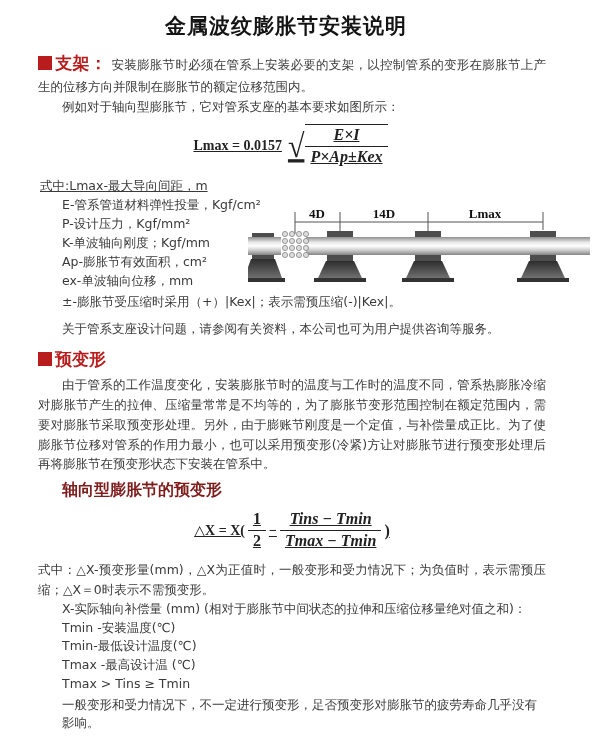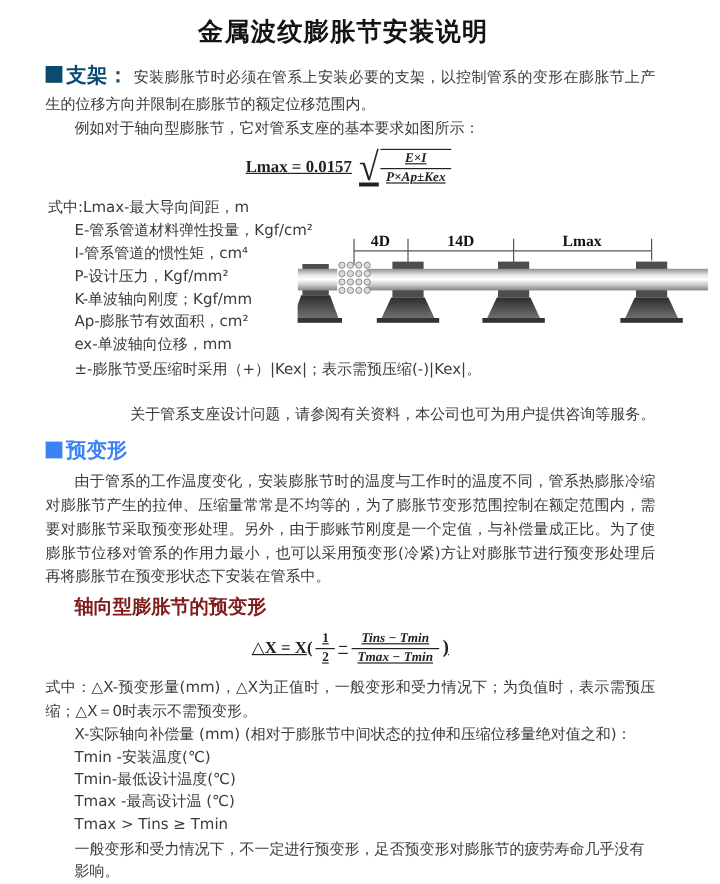--- a/index.html
+++ b/index.html
@@ -11,49 +11,49 @@
   .doc-title{
     text-align:center;font-size:21px;font-weight:bold;color:#141414;
     padding-top:12px;margin-bottom:10px;letter-spacing:1px;
   }
   .content{margin:0 26px 0 38px;}
   p{margin:0;}
   .body-para{line-height:1.58;text-align:justify;}
   .indent{text-indent:24px;}
   .sec-head{font-size:17px;font-weight:bold;white-space:nowrap;}
   .sec-head .sq{display:inline-block;width:14px;height:14px;background:currentColor;margin-right:3px;vertical-align:-1px;}
-  .blue{color:#0c4a6e;}
-  .teal{color:#3b82f6;}
+  .blue{color:#b91c1c;}
+  .teal{color:#b91c1c;}
   .cyan{color:#7f1d1d;}
   .sub-head{font-size:16px;font-weight:bold;margin:6px 0 6px 0;}
   .sub-head.ind{margin-left:24px;}
 
   
   .formula-row{
     display:flex;justify-content:center;align-items:center;
     font-family:"Liberation Serif","DejaVu Serif",serif;color:#222;
     font-size:14px;font-weight:bold;margin:8px 0;text-decoration:underline;
   }
-  .frac{display:inline-flex;flex-direction:column;text-align:center;font-size:11px;line-height:1.3;margin:0 3px;}
+  .frac{display:inline-flex;flex-direction:column;text-align:center;font-size:16px;line-height:1.3;margin:0 3px;}
   .frac .num{padding:0 5px;border-bottom:1px solid #222;}
   .frac .den{padding:0 5px;}
   .frac .ital{font-style:italic;}
   .sqrt{display:inline-flex;align-items:center;margin-left:6px;}
   .sqrt-sign{font-size:30px;font-weight:normal;line-height:0.8;transform:scaleY(1.1);margin-right:-2px;}
   .sqrt .frac{border-top:1.5px solid #222;}
   .sqrt .frac .num{border-bottom:1px solid #222;}
   .paren{font-size:16px;}
 
   
   .def-region{position:relative;margin-top:2px;}
   .def-list{line-height:1.52;}
   .def-line{margin-left:24px;}
-  .def-line.first{margin-left:2px;}
+  .def-line.first{margin-left:2px;text-decoration:underline;}
   .pm-line{margin-left:24px;margin-top:3px;line-height:1.5;}
-  .consult-line{margin-left:24px;margin-top:18px;line-height:1.5;text-align:right;}
+  .consult-line{margin-left:24px;margin-top:8px;line-height:1.5;}
 
   .diagram{position:absolute;left:210px;top:28px;width:352px;height:100px;}
 
   .sec2-head{margin-top:10px;margin-bottom:4px;}
   .temp-item{margin-left:24px;line-height:1.5;}
   .note-line{margin-left:24px;line-height:1.5;margin-top:2px;}
   .where-para{line-height:1.6;text-align:justify;margin-top:2px;}
 </style>
 </head>
 <body>
@@ -78,21 +78,20 @@
           <span class="num ital">E×I</span>
           <span class="den ital">P×Ap±Kex</span>
         </span>
       </span>
     </div>
 
     <div class="def-region">
       <div class="def-list">
         <div class="def-line first">式中:Lmax-最大导向间距，m</div>
         <div class="def-line">E-管系管道材料弹性投量，Kgf/cm²</div>
-        <div class="def-line">I-管系管道的惯性矩，cm⁴</div>
         <div class="def-line">P-设计压力，Kgf/mm²</div>
         <div class="def-line">K-单波轴向刚度；Kgf/mm</div>
         <div class="def-line">Ap-膨胀节有效面积，cm²</div>
         <div class="def-line">ex-单波轴向位移，mm</div>
       </div>
 
       <svg class="diagram" viewBox="0 0 352 100">
         <defs>
           <linearGradient id="pipeGrad" x1="0" y1="0" x2="0" y2="1">
             <stop offset="0" stop-color="#8f8f8f"></stop>

